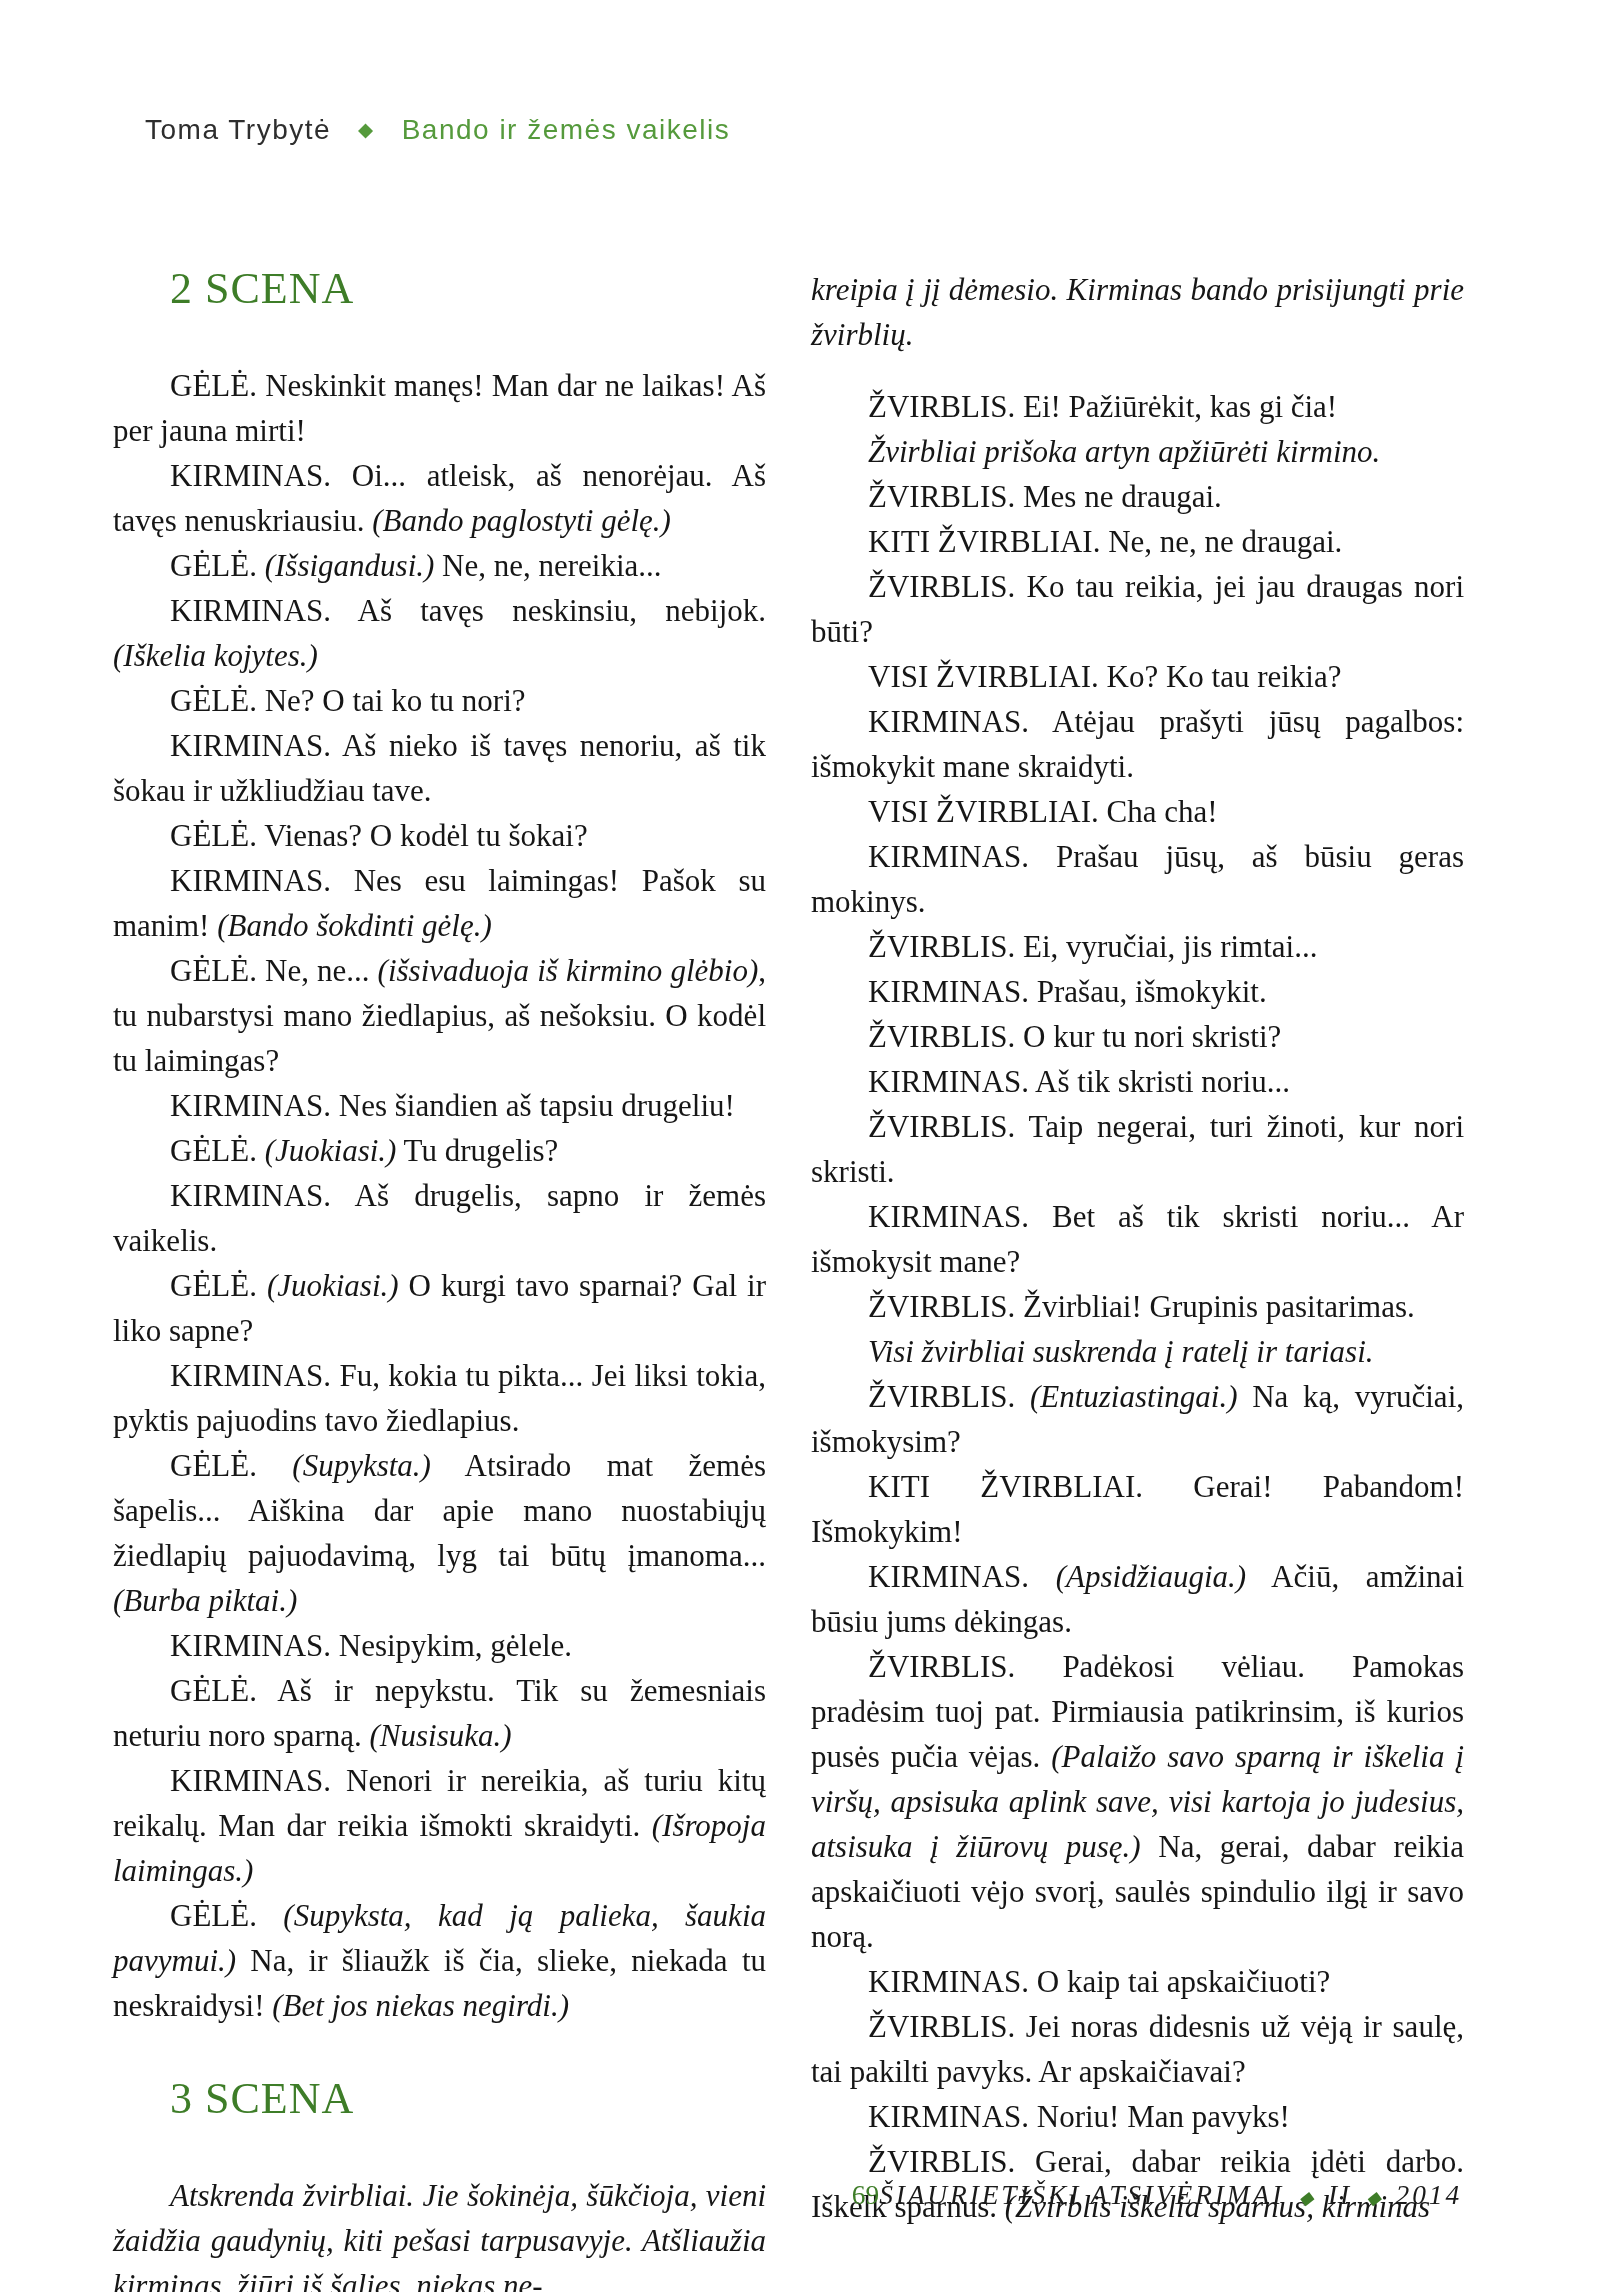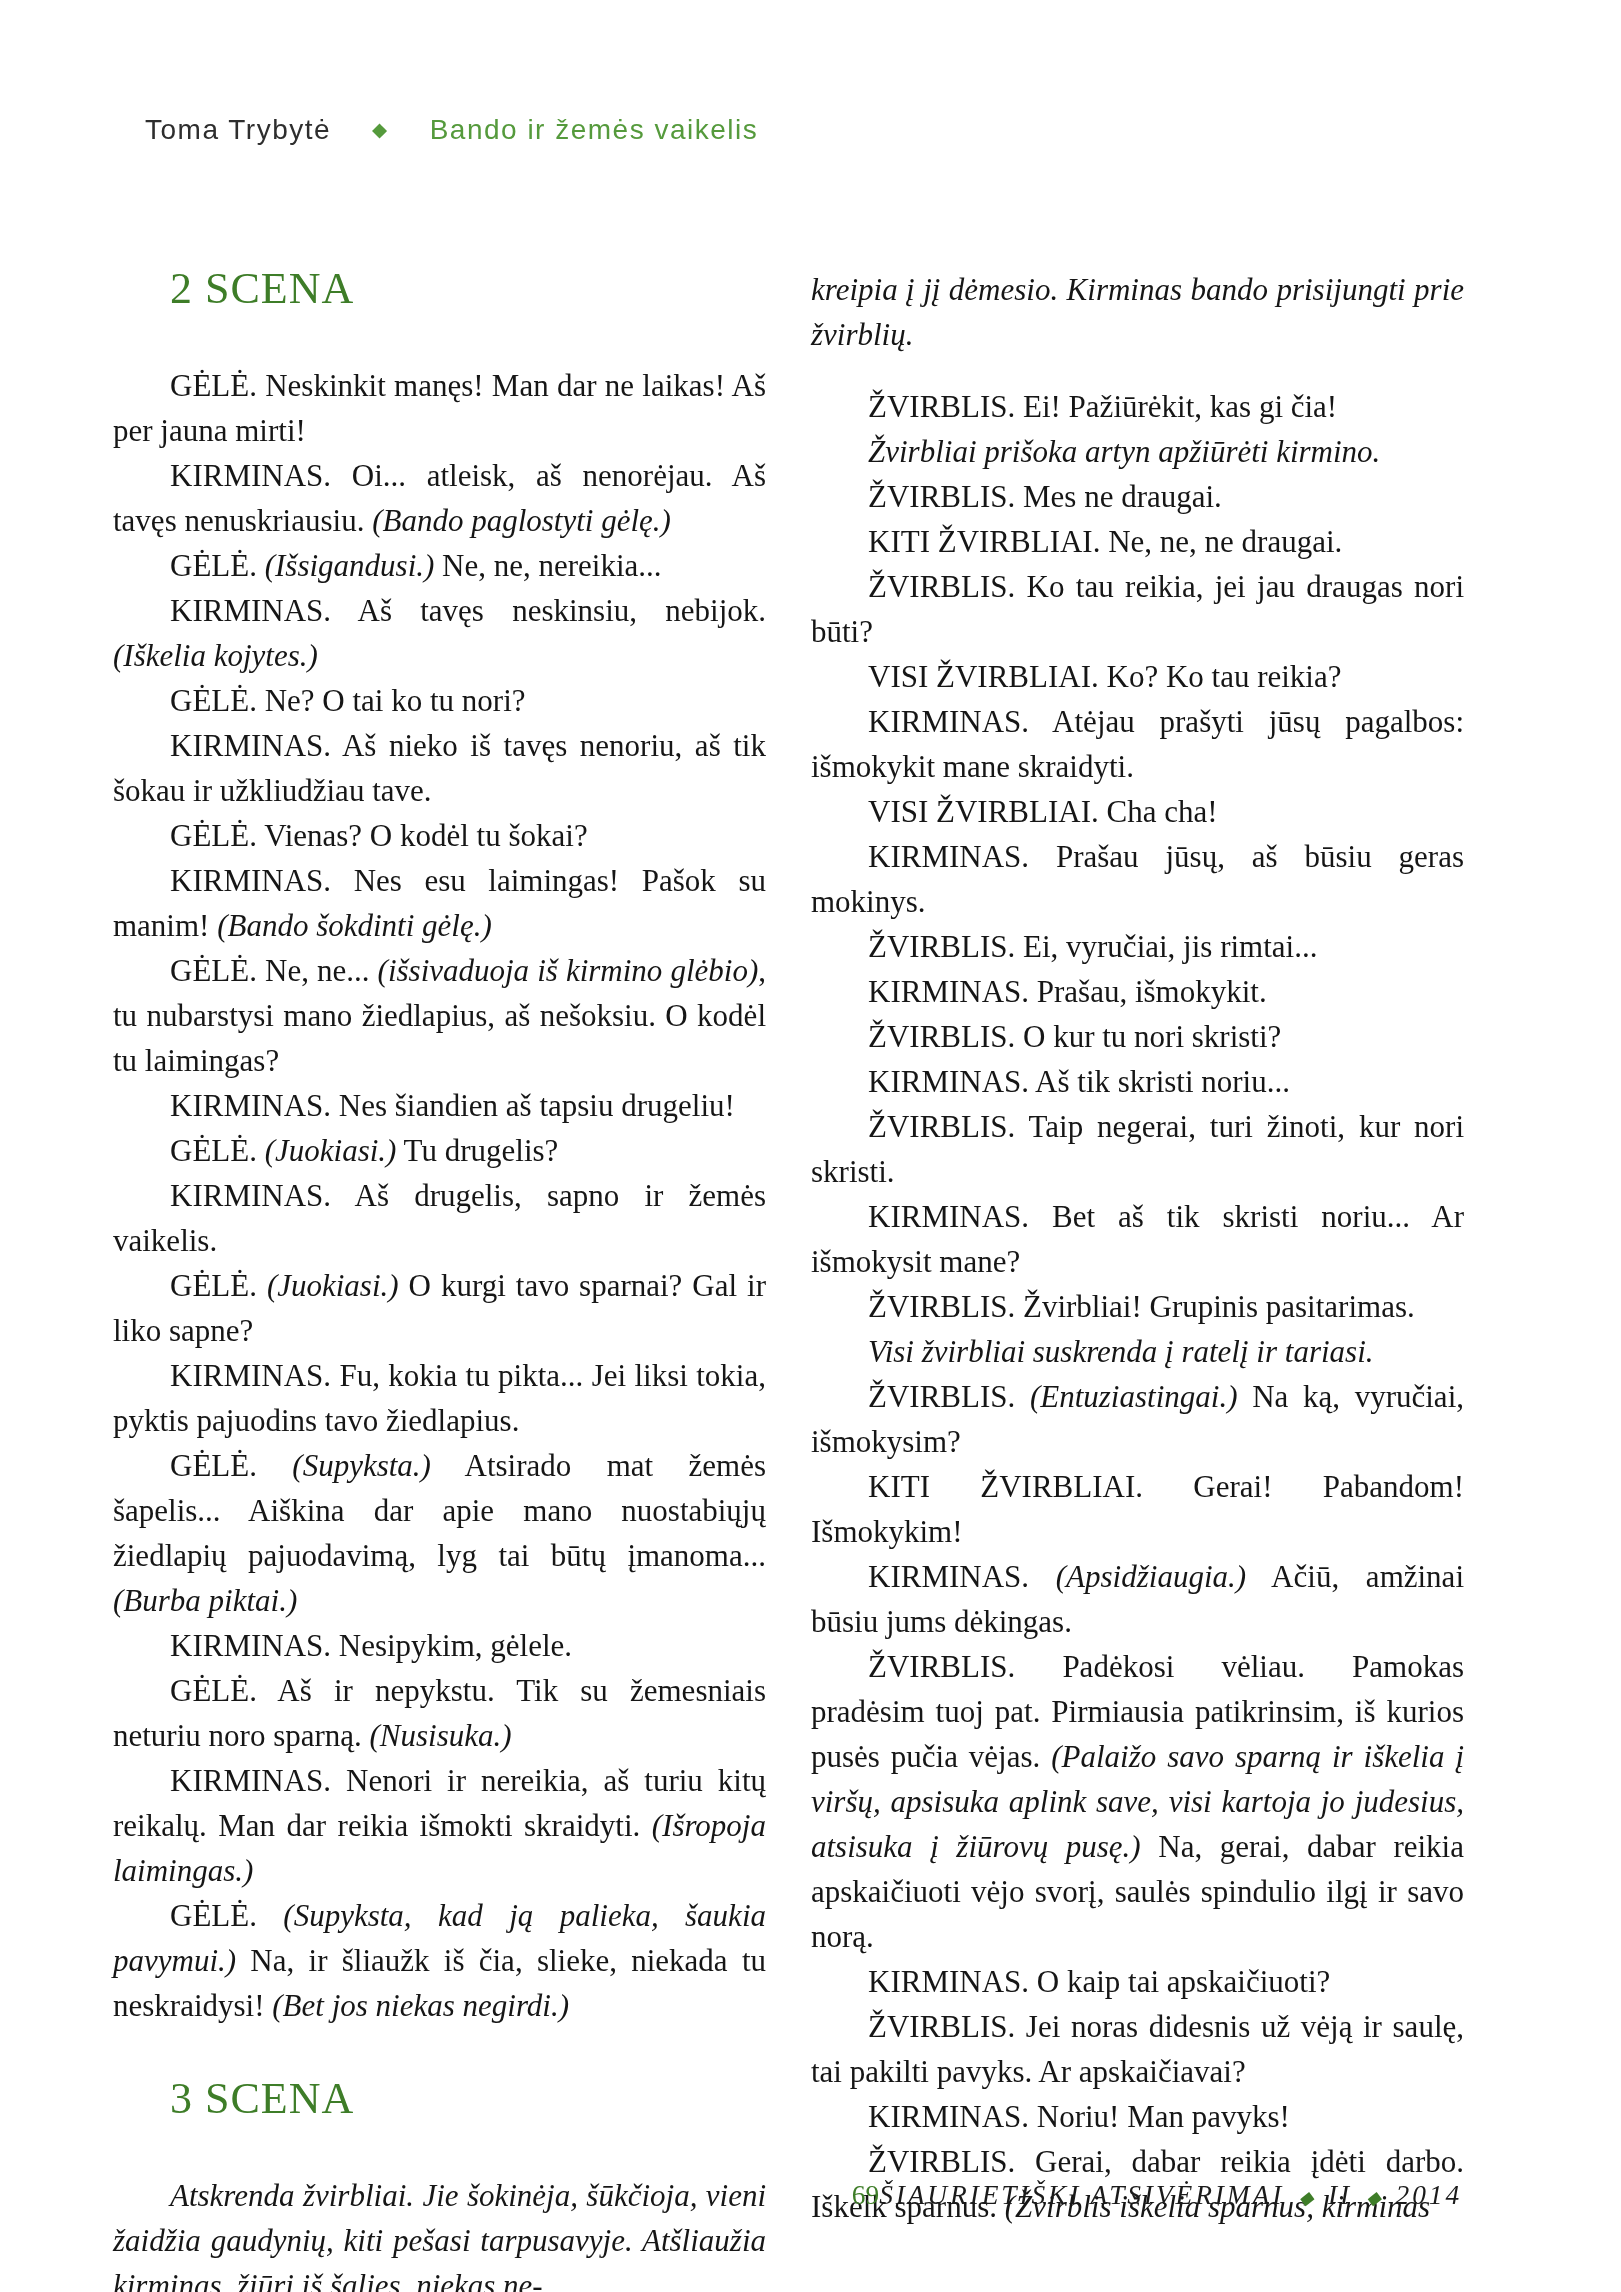--- a/index.html
+++ b/index.html
@@ -8,21 +8,21 @@
     width:1621px; height:2293px;
     margin:0 auto;
     background:#ffffff;
     font-family:"Liberation Serif", serif;
     color:#161616;
     overflow:hidden;
   }
   
   .header {
     position:absolute; top:114px; left:145px;
-    display:flex; align-items:center; gap:41px;
+    display:flex; align-items:center; gap:27px;
     font-family:"Liberation Sans", sans-serif;
     font-size:28px; letter-spacing:1.5px;
   }
   .header .author { color:#2e2e2e; }
   .header .diamond { color:var(--green-bright); font-size:19.6px; line-height:1; }
   .header .title { color:var(--green-bright); }
 
   
   .columns {
     position:absolute; top:267px; left:113px;

